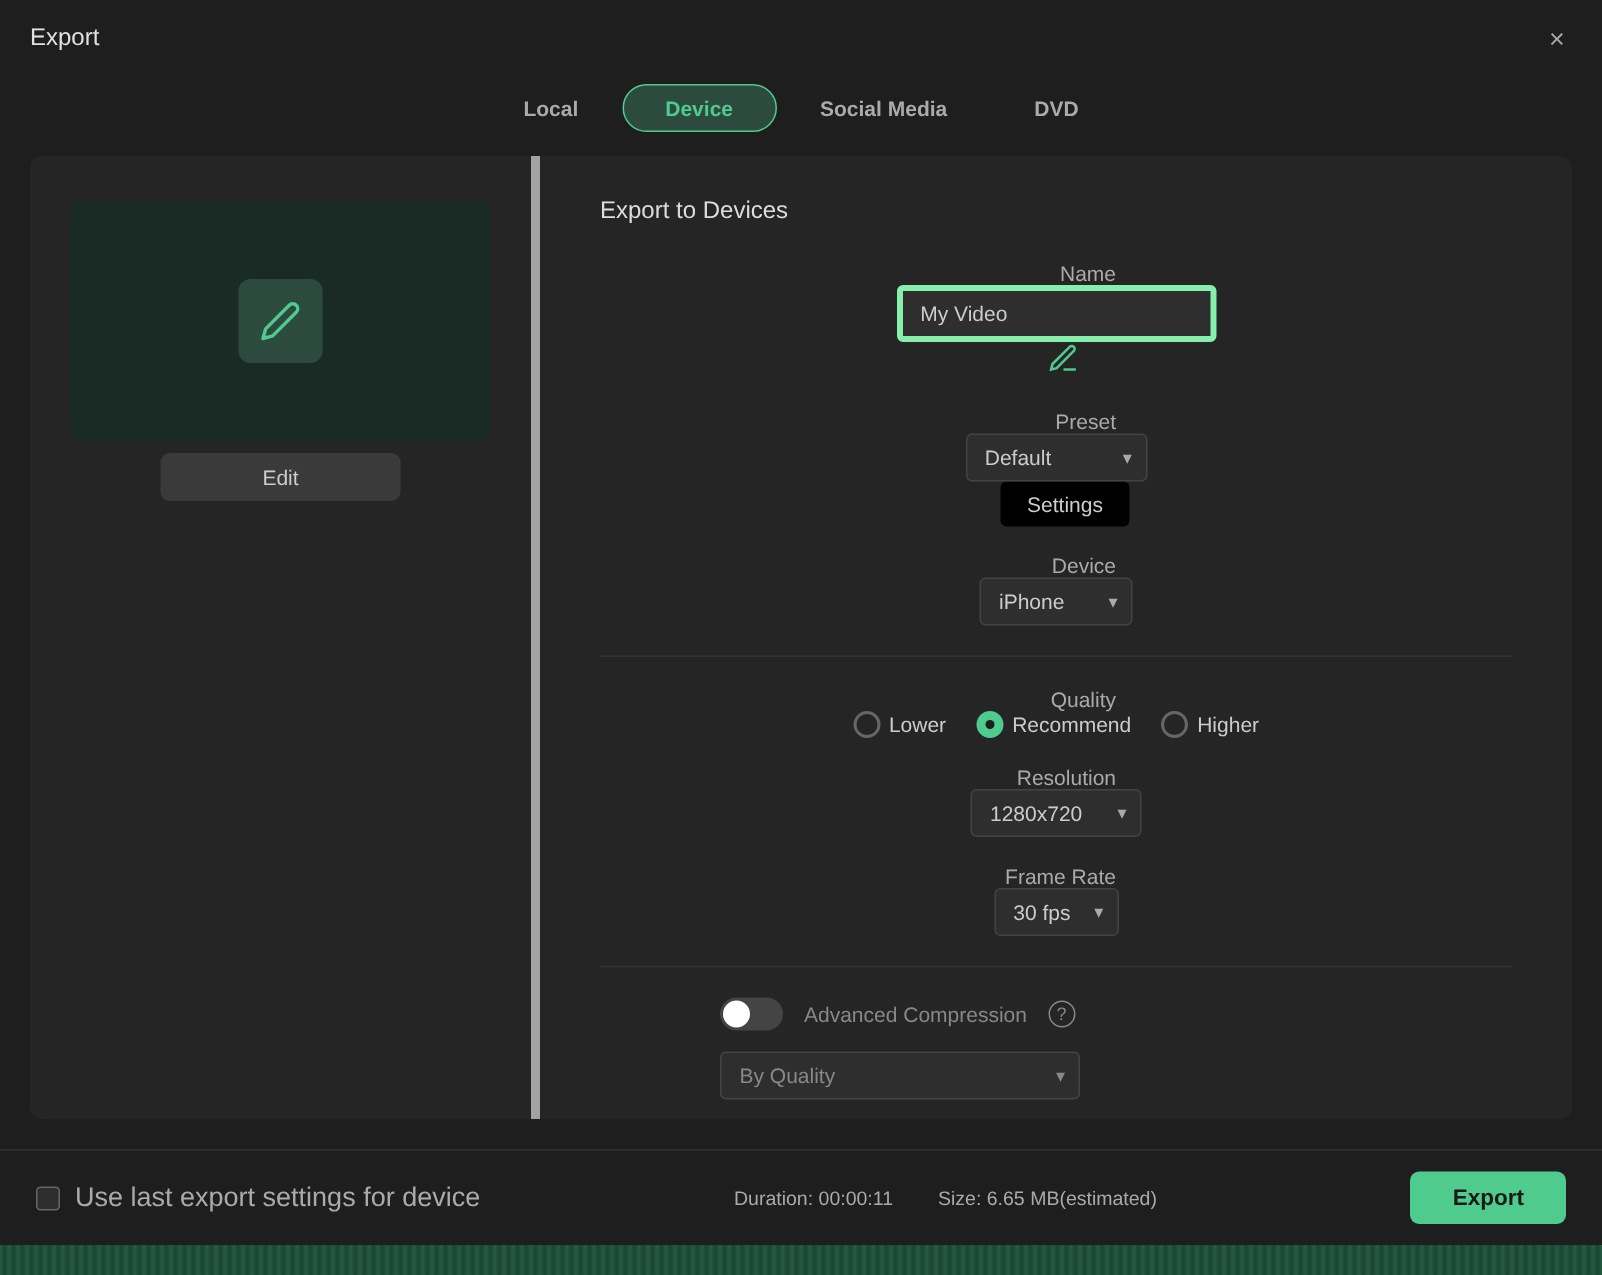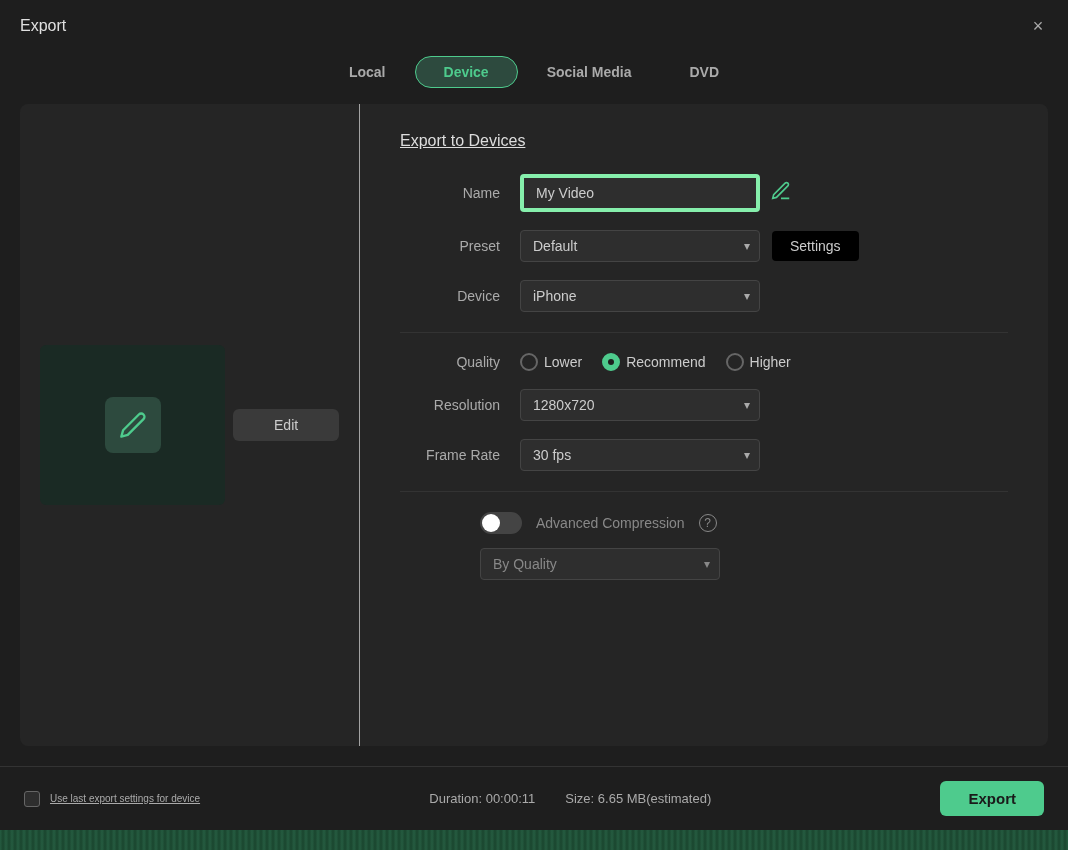--- a/index.html
+++ b/index.html
@@ -67,24 +67,24 @@
       flex: 1;
       background: #252525;
       margin: 0 20px 20px;
       border-radius: 8px;
       overflow: hidden;
     }
     .preview-panel {
       width: 340px;
       padding: 30px 20px;
       display: flex;
-      flex-direction: row;
+      flex-direction: column;
       align-items: center;
       gap: 8px;
-      border-right: 1px solid #a3a3a3;
+      border-right: 6px solid #a3a3a3;
     }
     .preview-thumbnail {
       width: 280px;
       height: 160px;
       background: #1a2a24;
       border-radius: 6px;
       display: flex;
       align-items: center;
       justify-content: center;
     }
@@ -112,26 +112,26 @@
     .settings-panel {
       flex: 1;
       padding: 28px 40px;
       overflow-y: auto;
     }
     .section-title {
       font-size: 16px;
       color: #ddd;
       margin-bottom: 24px;
       font-weight: 400;
-      text-decoration: underline;
     }
     .form-row {
       display: flex;
       align-items: center;
       margin-bottom: 18px;
+      flex-direction: column;
     }
     .form-label {
       width: 100px;
       text-align: right;
       margin-right: 20px;
       color: #aaa;
       font-size: 14px;
       flex-shrink: 0;
     }
     .form-input {
@@ -332,22 +332,21 @@
     .checkbox {
       width: 16px;
       height: 16px;
       border: 1.5px solid #666;
       border-radius: 3px;
       background: #2e2e2e;
       cursor: pointer;
     }
     .use-last-label {
       color: #aaa;
-      font-size: 10px;
-      text-decoration: underline;
+      font-size: 18px;
     }
     .bottom-info {
       display: flex;
       gap: 30px;
       color: #aaa;
       font-size: 13px;
     }
     .export-btn {
       padding: 9px 28px;
       background: #4ecb8d;

